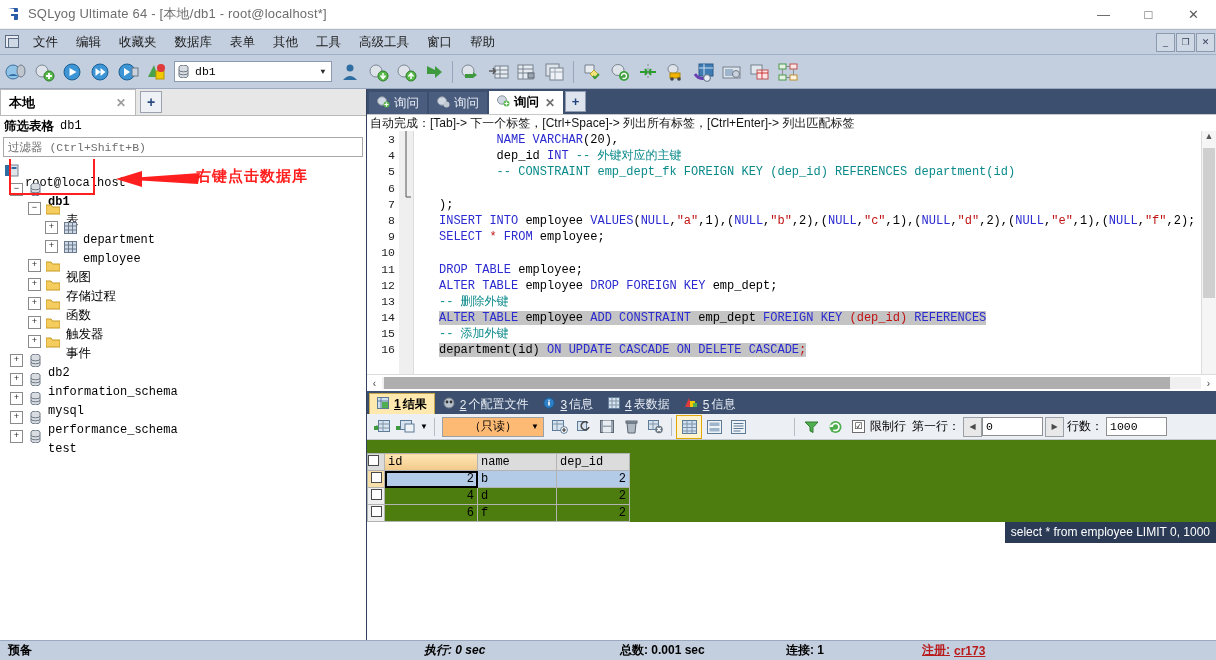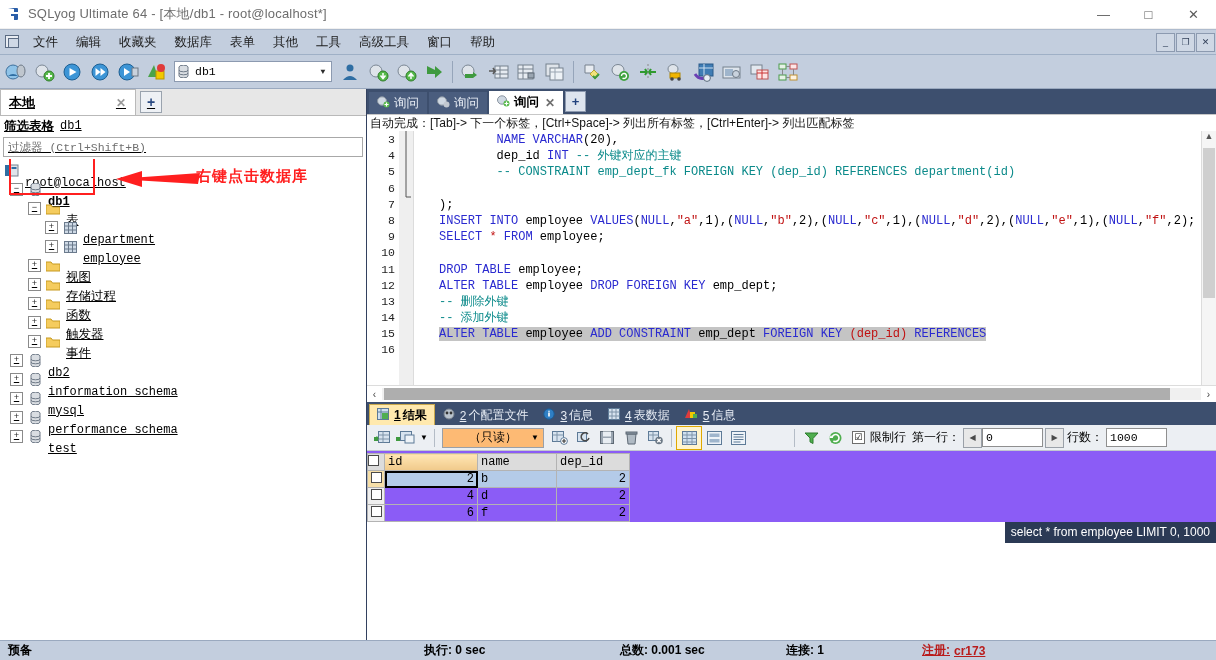--- a/index.html
+++ b/index.html
@@ -37,21 +37,21 @@
            margin:0 4px;font-family:"Liberation Mono",monospace;font-size:11.5px;}
   .dbcombo .dbc-ico{width:17px;display:flex;align-items:center;justify-content:center;}
   .dbcombo .dbc-txt{flex:1;padding-left:3px;}
   .dbcombo .dbc-arrow{width:16px;text-align:center;font-size:8px;color:#2b2b2b;}
 
   
   .split{flex:1;display:flex;min-height:0;background:#2b3a55;}
 
   
   .left{width:366px;flex:0 0 366px;display:flex;flex-direction:column;background:#fff;
-        border-right:1px solid #33415f;text-decoration:underline;}
+        border-right:1px solid #33415f;}
   .ltabs{height:26px;background:#e7e7e7;display:flex;align-items:flex-end;border-bottom:1px solid #b9b9b9;}
   .ltab{height:25px;min-width:120px;background:#fff;border:1px solid #b9b9b9;border-bottom:none;
         display:flex;align-items:center;padding:0 6px 0 8px;font-weight:bold;font-size:13px;}
   .ltab .lbl{flex:1;}
   .ltab .x{color:#9b9b9b;font-size:12px;padding:0 3px;}
   .ltab-add{width:20px;height:20px;margin-left:4px;margin-bottom:2px;border:1px solid #9aa3ae;background:#eef1f5;
             display:flex;align-items:center;justify-content:center;color:#2a4a82;font-size:14px;font-weight:bold;}
   .lfilterrow{height:20px;display:flex;align-items:center;padding-left:4px;font-size:12.5px;font-weight:bold;}
   .lfilterrow .dbname{font-family:"Liberation Mono",monospace;font-weight:normal;font-size:12px;padding-left:6px;}
   .lfilterinput{margin:1px 3px 2px 3px;height:18px;border:1px solid #a8a8a8;background:#fff;
@@ -120,21 +120,21 @@
   .rocombo .ar{position:absolute;right:4px;font-size:8px;}
   .rlabel{font-size:12px;padding:0 3px;}
   .spinbtn{width:17px;height:18px;border:1px solid #9aa0a8;background:#e8e8e8;display:flex;align-items:center;
            justify-content:center;font-size:8px;color:#4a4a4a;}
   .numinput{width:56px;height:17px;border:1px solid #8f8f8f;background:#fff;font-size:11.5px;
             font-family:"Liberation Mono",monospace;padding-left:3px;display:flex;align-items:center;}
   .numinput.wide{width:56px;}
   .chk{width:11px;height:11px;border:1px solid #6d6d6d;background:#fff;display:flex;align-items:center;
        justify-content:center;font-size:9px;line-height:9px;margin-right:2px;}
 
-  .grid{background:#8b5cf6;padding-top:2px;}
+  .grid{background:#4d7c0f;padding-top:13px;}
   table.rg{border-collapse:collapse;font-family:"Liberation Mono",monospace;font-size:12px;}
   table.rg th,table.rg td{border:1px solid #b3b3b3;height:16px;padding:0 3px;font-weight:normal;}
   table.rg th{background:#dcdcdc;text-align:left;}
   table.rg th.idcol{background:linear-gradient(to bottom,#ffe6b4,#f0c98a);}
   table.rg td.numcell{text-align:right;}
   .cbcell{width:16px;background:#efefef;text-align:center;padding:0!important;}
   .cbcell.sel{background:#f6dfa8;}
   .cbox{width:9px;height:9px;border:1px solid #4a4a4a;background:#fff;display:inline-block;}
   tr.selrow td{background:#b4cbe8;}
   td.focus{outline:2px solid #000;outline-offset:-2px;}
@@ -617,22 +617,23 @@
           <div><span class="n">&nbsp;&nbsp;&nbsp;&nbsp;&nbsp;&nbsp;&nbsp;&nbsp;dep_id </span><span class="k">INT </span><span class="c">-- 外键对应的主键</span></div>
           <div><span class="c">&nbsp;&nbsp;&nbsp;&nbsp;&nbsp;&nbsp;&nbsp;&nbsp;-- CONSTRAINT emp_dept_fk FOREIGN KEY (dep_id) REFERENCES department(id)</span></div>
           <div>&nbsp;</div>
           <div><span class="n">);</span></div>
           <div><span class="k">INSERT INTO </span><span class="n">employee </span><span class="k">VALUES</span><span class="n">(</span><span class="k">NULL</span><span class="n">,</span><span class="s">"a"</span><span class="n">,1),(</span><span class="k">NULL</span><span class="n">,</span><span class="s">"b"</span><span class="n">,2),(</span><span class="k">NULL</span><span class="n">,</span><span class="s">"c"</span><span class="n">,1),(</span><span class="k">NULL</span><span class="n">,</span><span class="s">"d"</span><span class="n">,2),(</span><span class="k">NULL</span><span class="n">,</span><span class="s">"e"</span><span class="n">,1),(</span><span class="k">NULL</span><span class="n">,</span><span class="s">"f"</span><span class="n">,2);</span></div>
           <div><span class="k">SELECT </span><span class="s">* </span><span class="k">FROM </span><span class="n">employee;</span></div>
           <div>&nbsp;</div>
           <div><span class="k">DROP TABLE </span><span class="n">employee;</span></div>
           <div><span class="k">ALTER TABLE </span><span class="n">employee </span><span class="k">DROP FOREIGN KEY </span><span class="n">emp_dept;</span></div>
           <div><span class="c">-- 删除外键</span></div>
+          <div><span class="sel"><span class="k">ALTER TABLE </span><span class="n">employee </span><span class="k">ADD CONSTRAINT </span><span class="n">emp_dept </span><span class="k">FOREIGN KEY </span><span class="s">(dep_id) </span><span class="k">REFERENCES</span></span></div>
           <div><span class="c">-- 添加外键</span></div>
-          <div><span class="sel"><span class="k">ALTER TABLE </span><span class="n">employee </span><span class="k">ADD CONSTRAINT </span><span class="n">emp_dept </span><span class="k">FOREIGN KEY </span><span class="s">(dep_id) </span><span class="k">REFERENCES</span></span></div>
+          <div><span class="sel"><span class="n">department(id) </span><span class="k">ON UPDATE CASCADE ON DELETE CASCADE</span><span class="s">;</span></span></div>
         </div>
         <div class="vscroll">
           <div class="vs-arrow">▲</div>
           <div class="vs-thumb"></div>
         </div>
       </div>
 
       <div class="hscroll">
         <div class="hs-arrow">‹</div>
         <div class="hs-track">
@@ -833,20 +834,20 @@
           <div class="sqlnote">select * from employee LIMIT 0, 1000</div>
           <div class="watermark">https://blog.csdn.net/weixin_44876003</div>
         </div>
       </div>
 
     </div>
   </div>
 
   <div class="statusbar">
     <div class="sb-cell" style="width:400px;">预备</div>
-    <div class="sb-cell" style="width:140px;">执行: 0 sec</div>
+    <div class="sb-cell" style="width:140px;font-style:italic;">执行: 0 sec</div>
     <div class="sb-cell" style="width:150px;margin-left:40px;">总数: 0.001 sec</div>
     <div class="sb-cell" style="width:120px;">连接: 1</div>
     <div class="sb-cell sb-link" style="padding-right:2px;">注册:</div>
     <div class="sb-cell sb-link" style="padding-left:2px;">cr173</div>
   </div>
 
 </div>
 
 </body></html>

